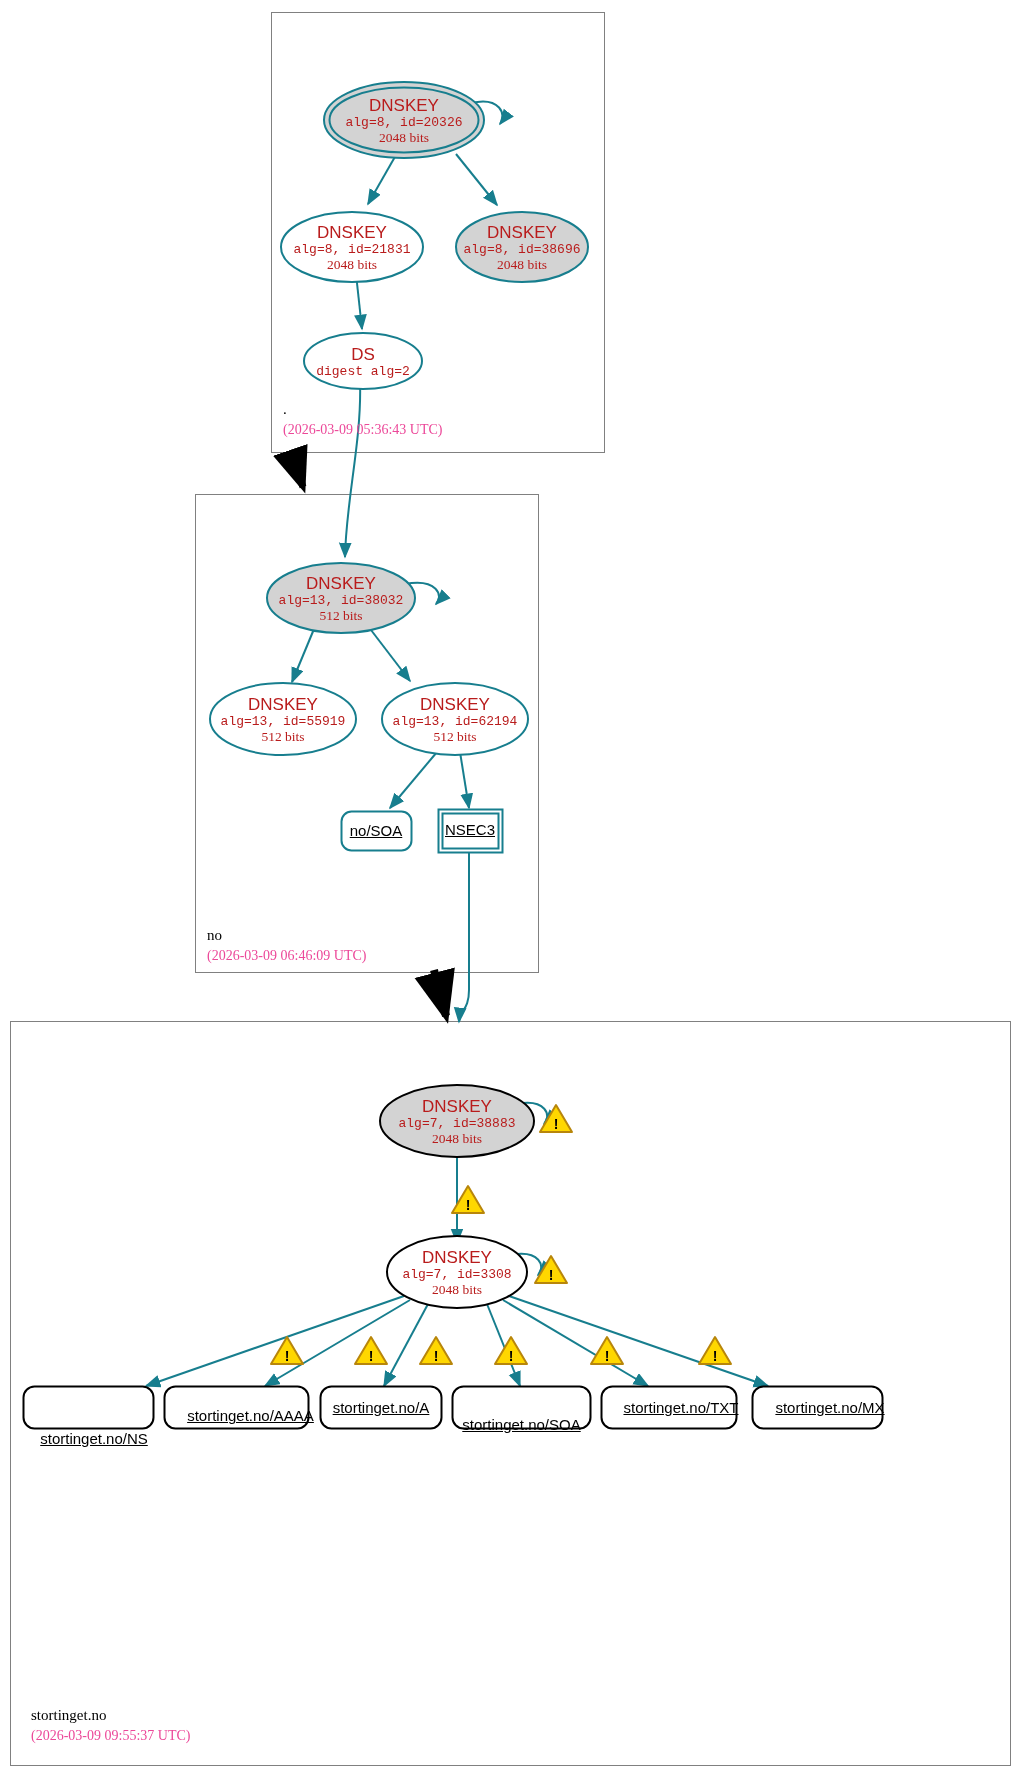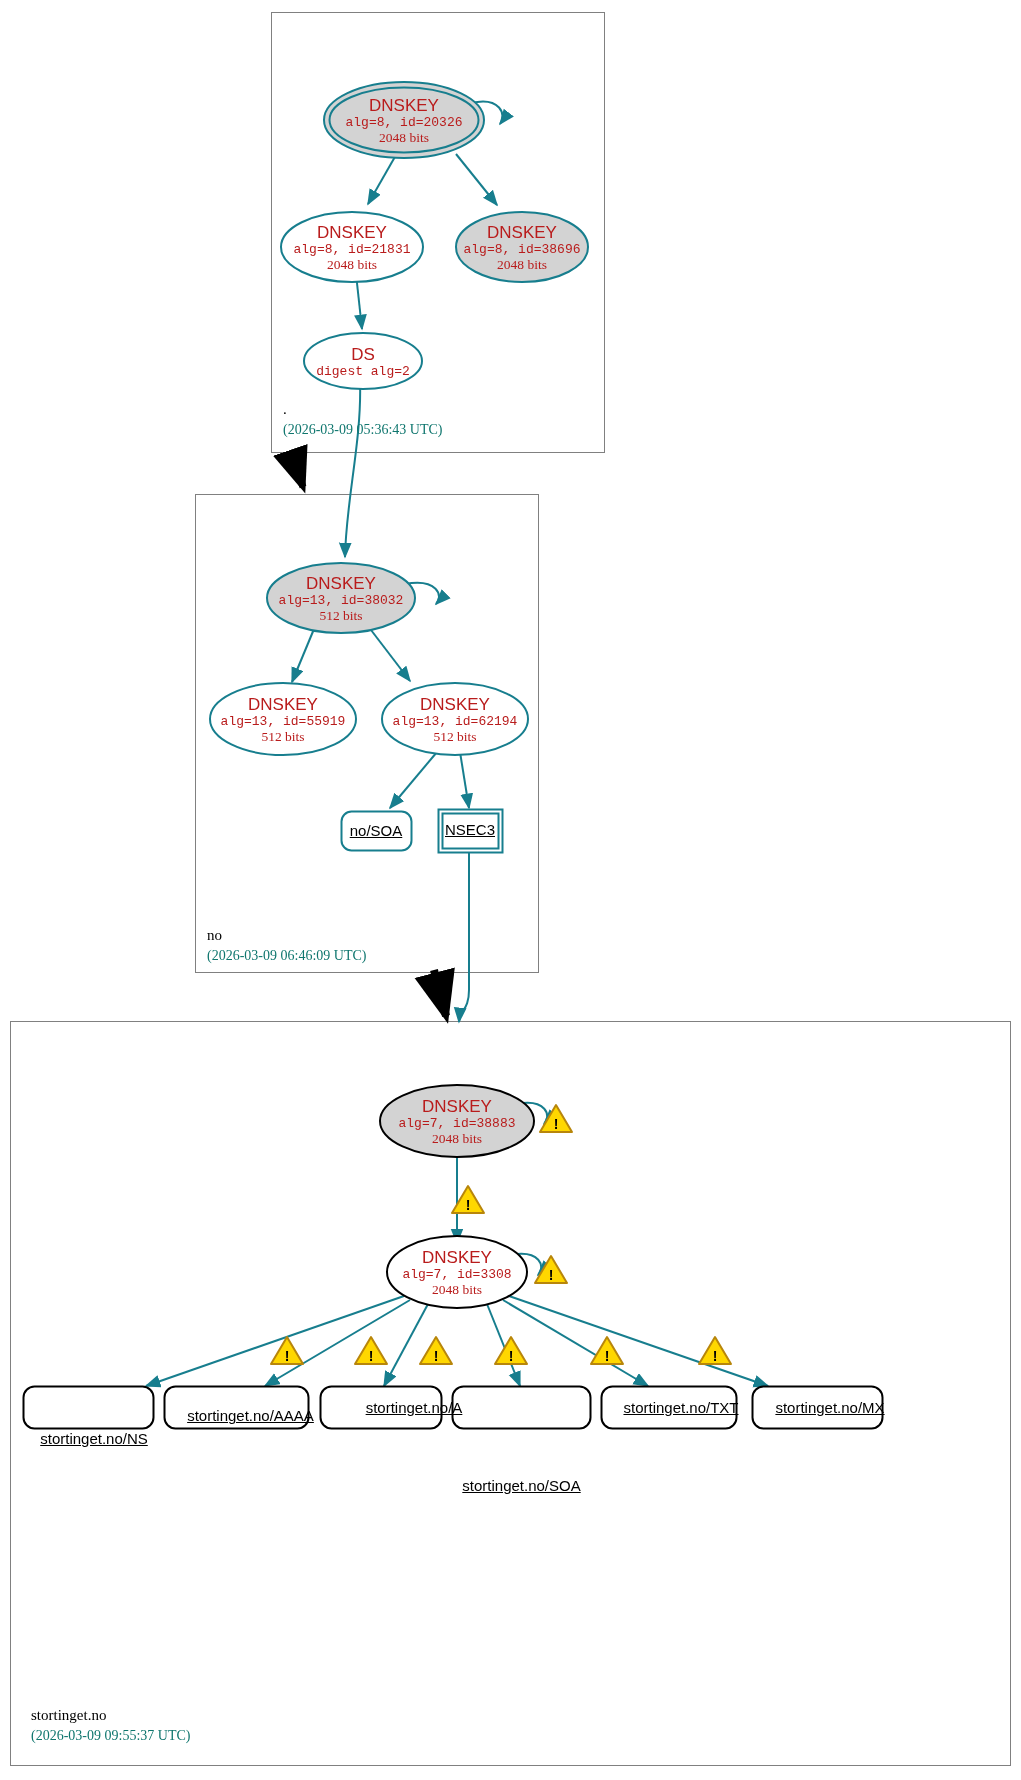--- a/index.html
+++ b/index.html
@@ -4,21 +4,21 @@
 <style>
   html,body{margin:0;padding:0;background:#ffffff;}
   body{width:1021px;height:1780px;position:relative;
        font-family:"Liberation Sans", sans-serif;color:#000;}
   #stage{position:absolute;left:0;top:0;width:1021px;height:1780px;overflow:hidden;}
   svg#graph{position:absolute;left:0;top:0;width:1021px;height:1780px;}
 
   .zone-label{position:absolute;font-family:"Liberation Serif", serif;
               font-size:15px;color:#000;white-space:nowrap;}
   .zone-ts{position:absolute;font-family:"Liberation Serif", serif;
-           font-size:14px;color:#0f766e;white-space:nowrap;}
+           font-size:14px;color:#ec4899;white-space:nowrap;}
 
   .nodetext{position:absolute;text-align:center;pointer-events:none;
             font-family:"Liberation Sans", sans-serif;color:#b91c1c;white-space:nowrap;}
   .nodetext .l1{display:block;font-size:17px;line-height:19px;}
   .nodetext .l2{display:block;font-family:Liberation Mono, monospace;
                 font-size:13px;line-height:15px;}
   .nodetext .l3{display:block;font-family:"Liberation Serif", serif;
                 font-size:13.5px;line-height:15px;}
   .rrtext{position:absolute;text-align:center;font-family:"Liberation Sans", sans-serif;
           font-size:15px;color:#000;white-space:nowrap;pointer-events:none;text-decoration:underline;}
@@ -220,21 +220,21 @@
     <span class="l3">2048 bits</span>
   </div>
   <div class="nodetext" style="left:357px;top:1248px;width:200px;">
     <span class="l1">DNSKEY</span>
     <span class="l2">alg=7, id=3308</span>
     <span class="l3">2048 bits</span>
   </div>
 
   <div class="rrtext" style="left:23px;top:1430px;width:142px;">stortinget.no/NS</div>
   <div class="rrtext" style="left:164px;top:1407px;width:173px;">stortinget.no/AAAA</div>
-  <div class="rrtext" style="left:320px;top:1399px;width:122px;padding-left:33px;">stortinget.no/A</div>
-  <div class="rrtext" style="left:452px;top:1477px;width:139px;">stortinget.no/SOA</div>
+  <div class="rrtext" style="left:320px;top:1399px;width:122px;">stortinget.no/A</div>
+  <div class="rrtext" style="left:452px;top:1416px;width:139px;">stortinget.no/SOA</div>
   <div class="rrtext" style="left:601px;top:1399px;width:160px;">stortinget.no/TXT</div>
   <div class="rrtext" style="left:752px;top:1399px;width:156px;">stortinget.no/MX</div>
 
   <div class="zone-label" style="left:31px;top:1707px;">stortinget.no</div>
   <div class="zone-ts" style="left:31px;top:1728px;">(2026-03-09 09:55:37 UTC)</div>
 
 </div>
 
 </body></html>

